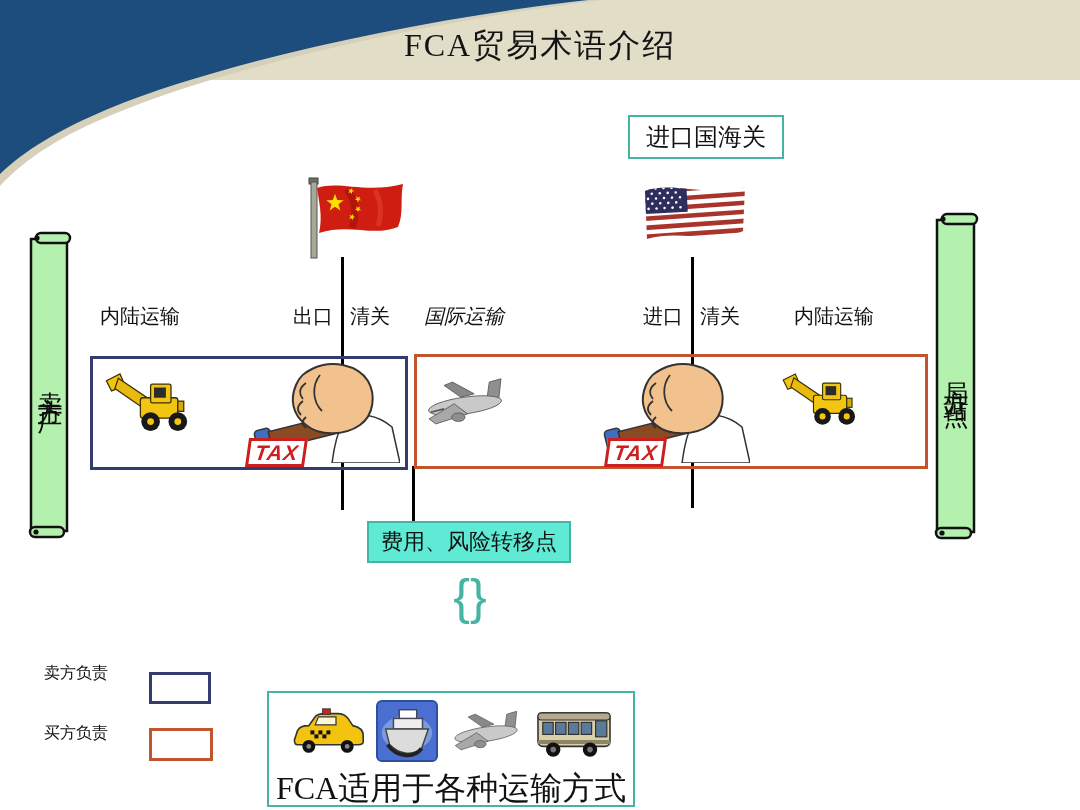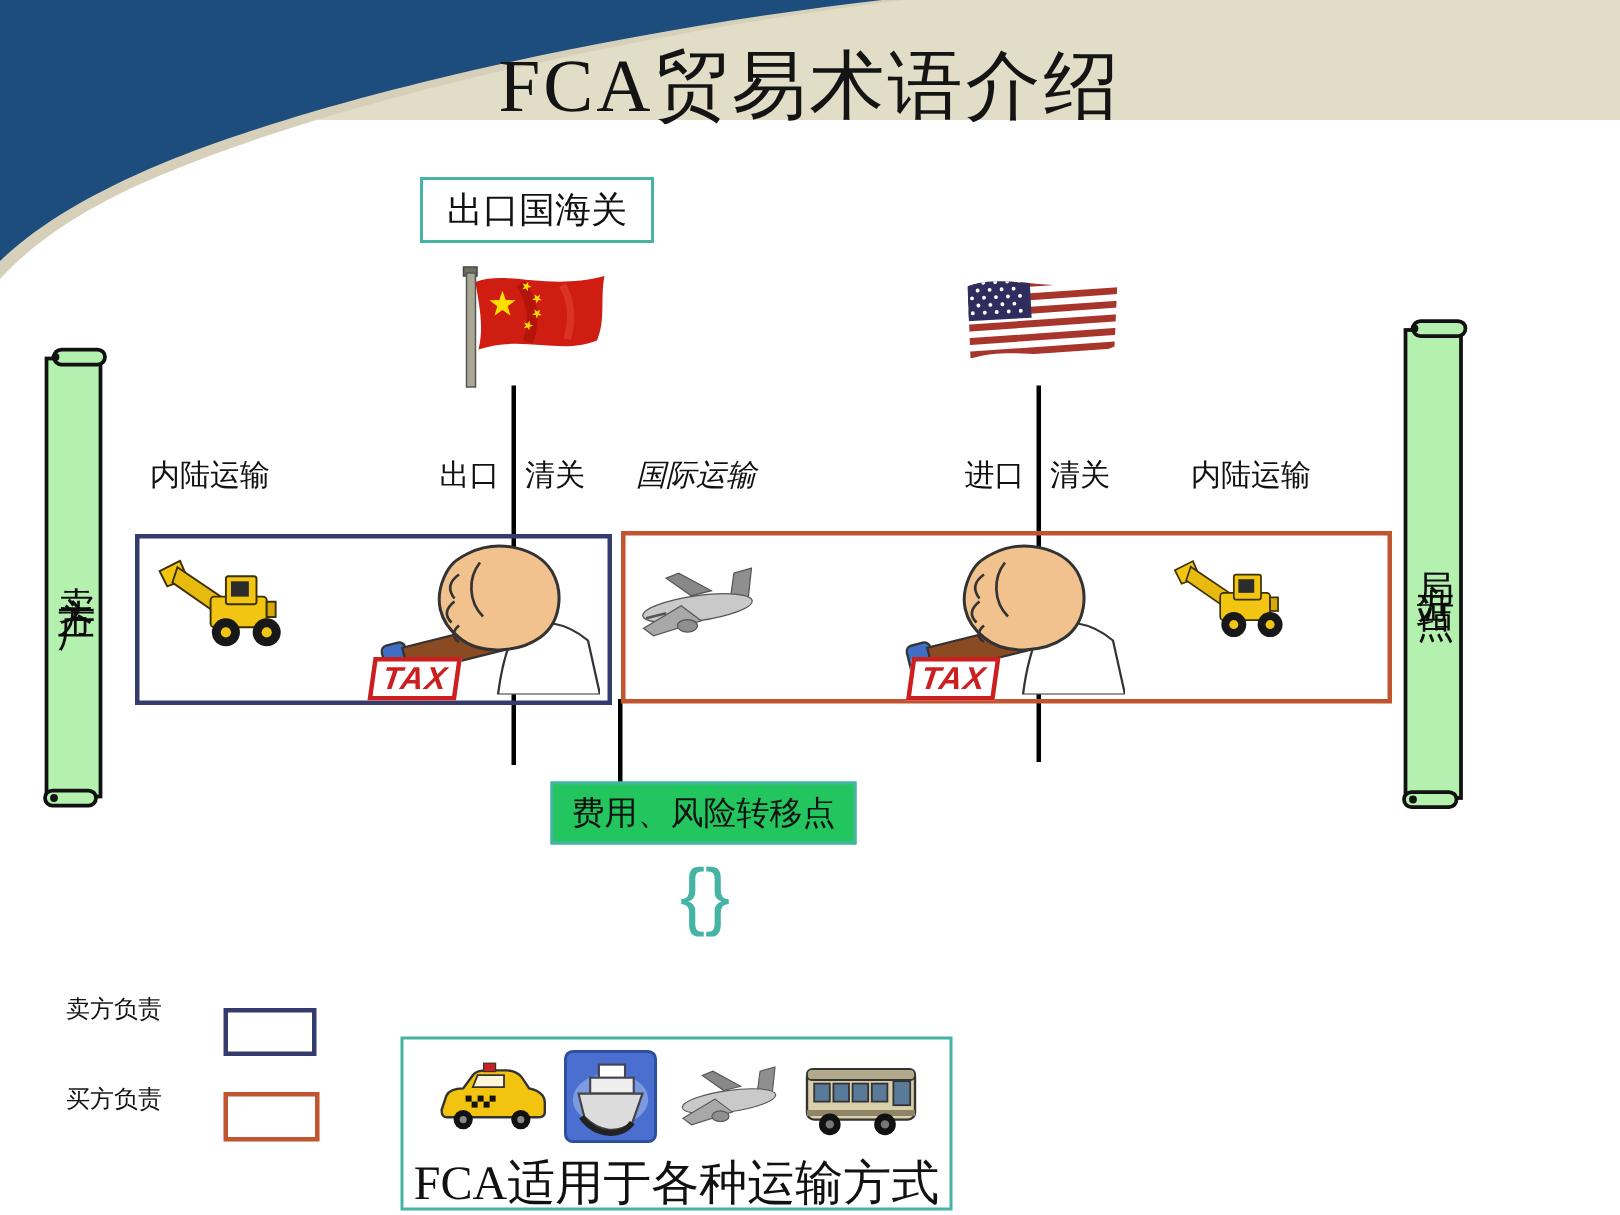--- a/index.html
+++ b/index.html
@@ -4,21 +4,21 @@
 <style>
   html,body{margin:0;padding:0;background:#888;}
   .slide{
     position:relative;width:1080px;height:810px;background:#ffffff;
     overflow:hidden;font-family:"Liberation Serif","DejaVu Serif",serif;color:#111;
   }
   .abs{position:absolute;}
   
   .top-band{left:0;top:0;width:1080px;height:80px;background:#e2ddc7;}
   .swoosh-svg{left:0;top:0;}
-  .page-title{left:0;top:24px;width:1080px;text-align:center;font-size:50px;letter-spacing:2px;color:#141414;}
+  .page-title{left:0;top:24px;width:1080px;text-align:center;font-size:32px;letter-spacing:2px;color:#141414;}
   
   .customs-box{border:2px solid #45b4a5;background:#fff;padding:4px 16px;font-size:24px;white-space:nowrap;}
   .customs-export{left:280px;top:118px;}
   .customs-import{left:628px;top:115px;}
   
   .vline{width:3px;background:#000;}
   .vline-export{left:341px;top:257px;height:253px;}
   .vline-import{left:691px;top:257px;height:251px;}
   .vline-connector{left:412px;top:466px;height:57px;}
   
@@ -39,21 +39,21 @@
   
   .scroll{display:flex;align-items:center;justify-content:center;}
   .scroll-left{left:27px;top:231px;width:46px;height:308px;}
   .scroll-right{left:932px;top:212px;width:48px;height:328px;}
   .scroll-svg{position:absolute;left:0;top:0;}
   .scroll-text{
     position:relative;writing-mode:vertical-lr;text-orientation:upright;
     font-size:25px;line-height:1;letter-spacing:7px;color:#0c0c0c;
   }
   
-  .transfer-box{left:367px;top:521px;border:2px solid #45b4a5;background:#22c55e;padding:4px 12px;font-size:22px;white-space:nowrap;}
+  .transfer-box{left:367px;top:521px;border:2px solid #45b4a5;background:#5eead4;padding:4px 12px;font-size:22px;white-space:nowrap;}
   
   .carrier-row{left:330px;top:572px;width:280px;display:flex;align-items:center;justify-content:center;}
   .brace{color:#45b4a5;font-size:50px;font-weight:200;line-height:50px;font-family:"Liberation Sans","DejaVu Sans",sans-serif;}
   .carrier-text{font-size:24px;padding:0 3px;white-space:nowrap;}
   
   .legend-label{font-size:16px;white-space:nowrap;}
   .lg1{left:44px;top:663px;} .lg2{left:44px;top:723px;}
   .legend-swatch{background:#fff;}
   .sw1{left:149px;top:672px;width:56px;height:26px;border:3px solid #343b6e;}
   .sw2{left:149px;top:728px;width:58px;height:27px;border:3px solid #c0552f;}
@@ -68,21 +68,21 @@
 
 <div class="slide">
 
   <div class="abs top-band"></div>
   <svg class="abs swoosh-svg" width="625" height="190" viewBox="0 0 625 190">
     <path d="M0,0 L602,0 C438,20 238,63 114,114 C62,135 26,158 0,186 Z" fill="#d6d0ba"></path>
     <path d="M0,0 L588,0 C430,18 230,59 108,109 C58,130 24,151 0,174 Z" fill="#1d4d7c"></path>
   </svg>
   <div class="abs page-title">FCA贸易术语介绍</div>
 
-  <div class="abs customs-box customs-export">出口国海关</div>
+  <div class="abs customs-box customs-import">进口国海关</div>
 
   <svg class="abs" style="left:303px;top:176px;" width="108" height="84" viewBox="0 0 108 84">
     <defs>
       <polygon id="cnstar" points="0,-8 1.9,-2.6 7.6,-2.5 3,1 4.7,6.5 0,3.2 -4.7,6.5 -3,1 -7.6,-2.5 -1.9,-2.6"></polygon>
     </defs>
     <rect x="6" y="2" width="9" height="6" fill="#6f6f5f" stroke="#444" stroke-width="1"></rect>
     <rect x="8" y="6" width="6" height="76" fill="#a8a895" stroke="#555" stroke-width="1"></rect>
     <path d="M14,12 C36,4 62,18 100,8 C97,23 101,37 95,51 C70,61 46,47 16,57 C20,41 16,26 14,12 Z" fill="#cf1d12"></path>
     <path d="M44,13 C52,24 54,38 49,52" stroke="#9c0f06" stroke-width="7" fill="none" opacity="0.55"></path>
     <path d="M72,14 C78,25 79,38 75,50" stroke="#e8453a" stroke-width="5" fill="none" opacity="0.5"></path>

